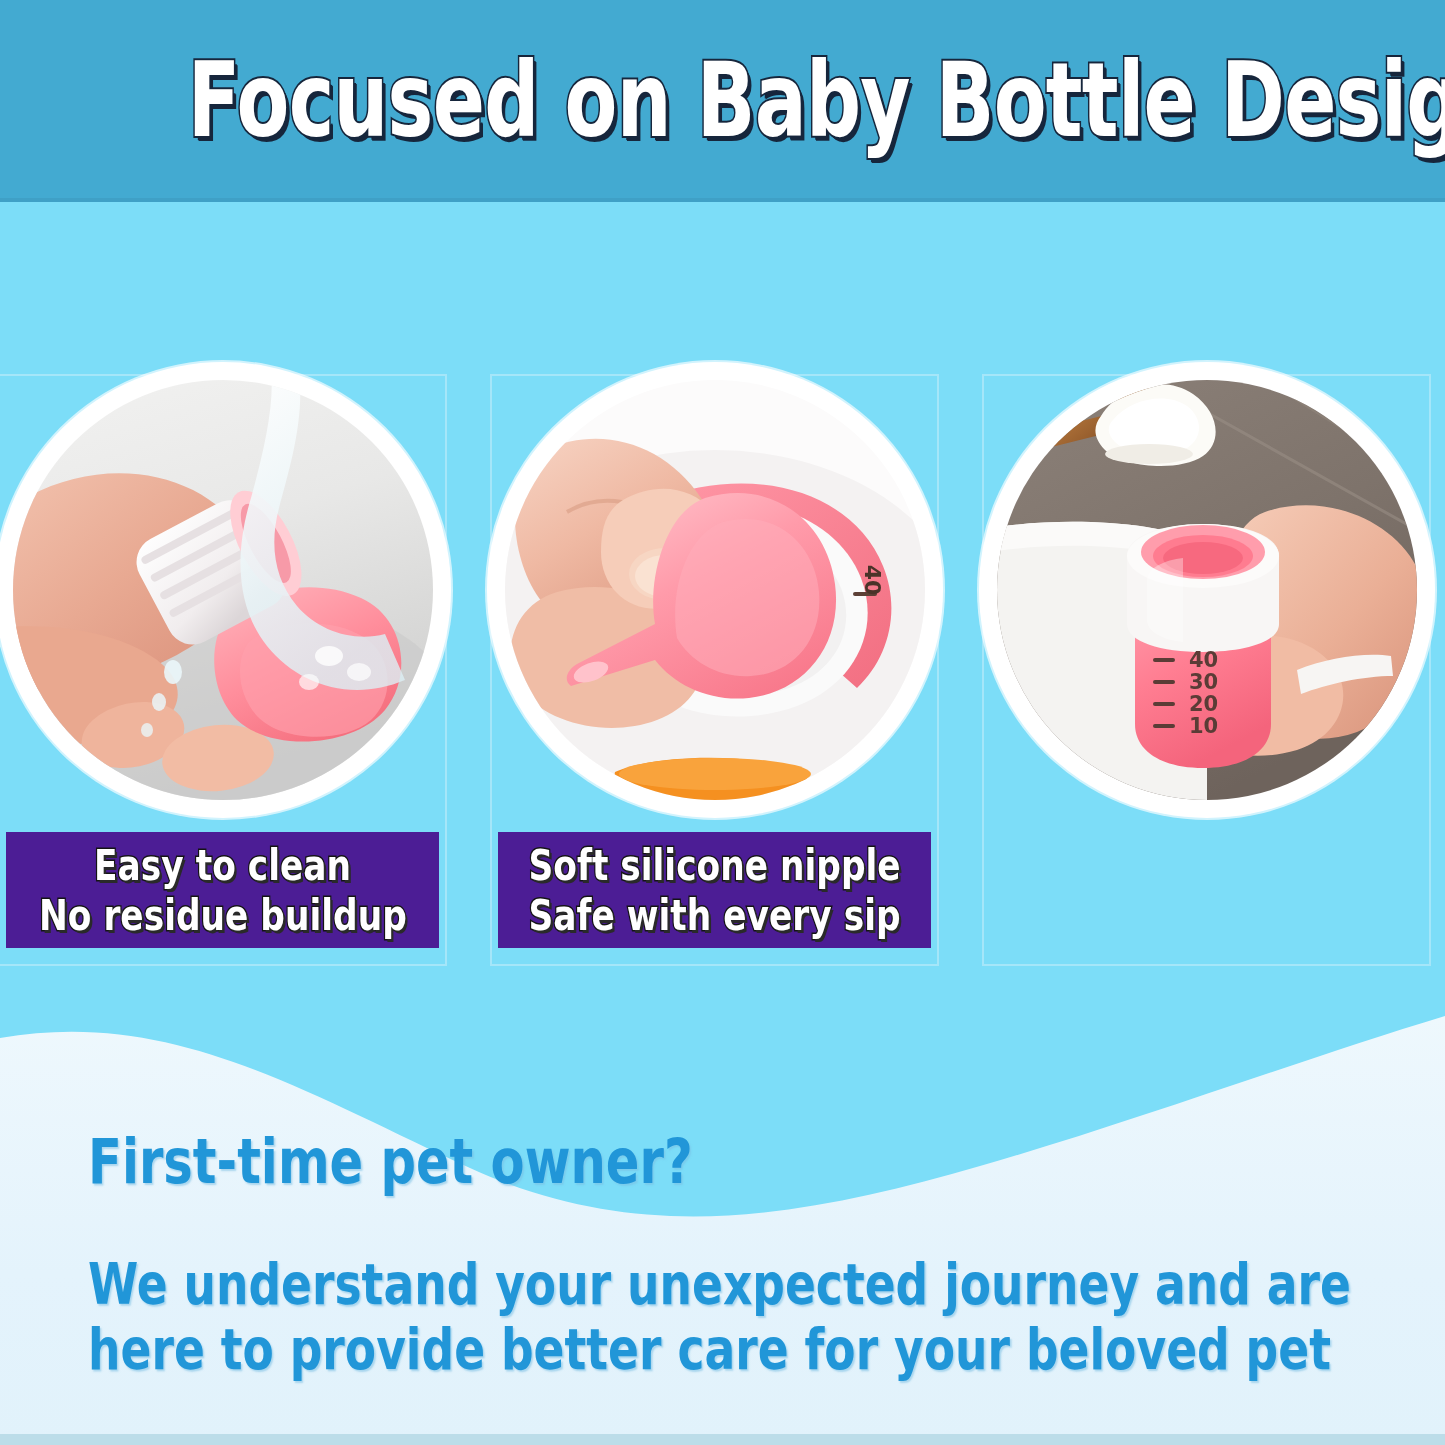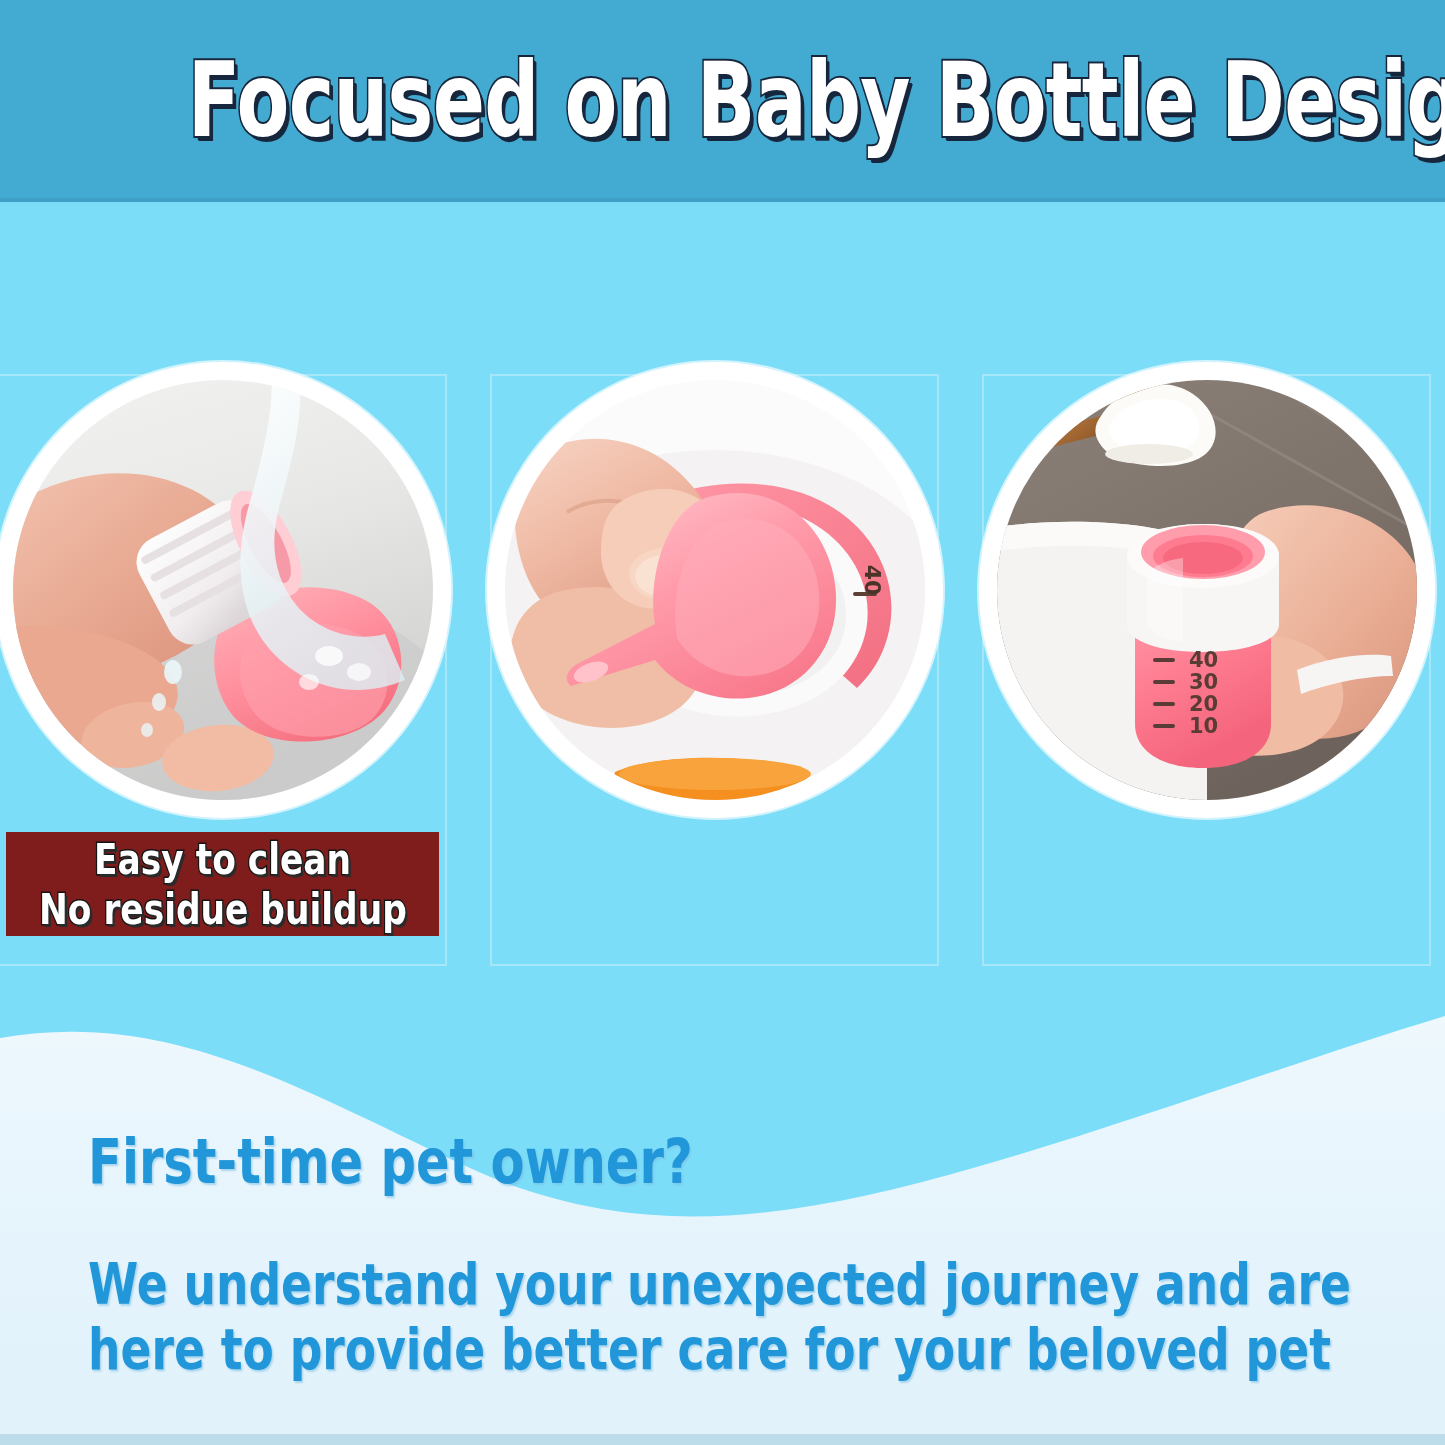--- a/index.html
+++ b/index.html
@@ -138,22 +138,22 @@
     overflow: hidden;
   }
   .photo-inner svg { display: block; width: 420px; height: 420px; }
 
   
   .caption {
     position: absolute;
     left: 6px;
     right: 6px;
     top: 456px;
-    height: 104px;
-    background: #7f1d1d;
+    height: 116px;
+    background: #4c1d95;
     display: flex;
     flex-direction: column;
     align-items: center;
     justify-content: center;
   }
   .caption .cline {
     font-family: "DejaVu Sans", sans-serif;
     font-weight: bold;
     font-size: 43px;
     line-height: 50px;
@@ -346,20 +346,24 @@
             <g transform="translate(352,178)">
               <rect x="-4" y="34" width="24" height="4" rx="2" fill="#5C4036"></rect>
               <text x="8" y="22" font-family="DejaVu Sans, sans-serif" font-size="22" font-weight="bold" fill="#4A3329" text-anchor="middle" transform="rotate(90 8 22)">40</text>
             </g>
 
             <path d="M110,392 C150,374 250,372 300,392 L310,430 L104,430 Z" fill="#F59020"></path>
             <ellipse cx="210" cy="394" rx="96" ry="16" fill="#F9A33C"></ellipse>
           </svg>
         </div>
       </div>
+      <div class="caption">
+        <div class="cline">Soft silicone nipple</div>
+        <div class="cline">Safe with every sip</div>
+      </div>
     </div>
 
     <div class="card c3">
       <div class="photo">
         <div class="photo-inner">
           <svg viewBox="0 0 420 420">
             <defs>
               <linearGradient id="c3wall" x1="0" y1="0" x2="0.5" y2="1">
                 <stop offset="0%" stop-color="#8C8179"></stop>
                 <stop offset="55%" stop-color="#7E736B"></stop>

